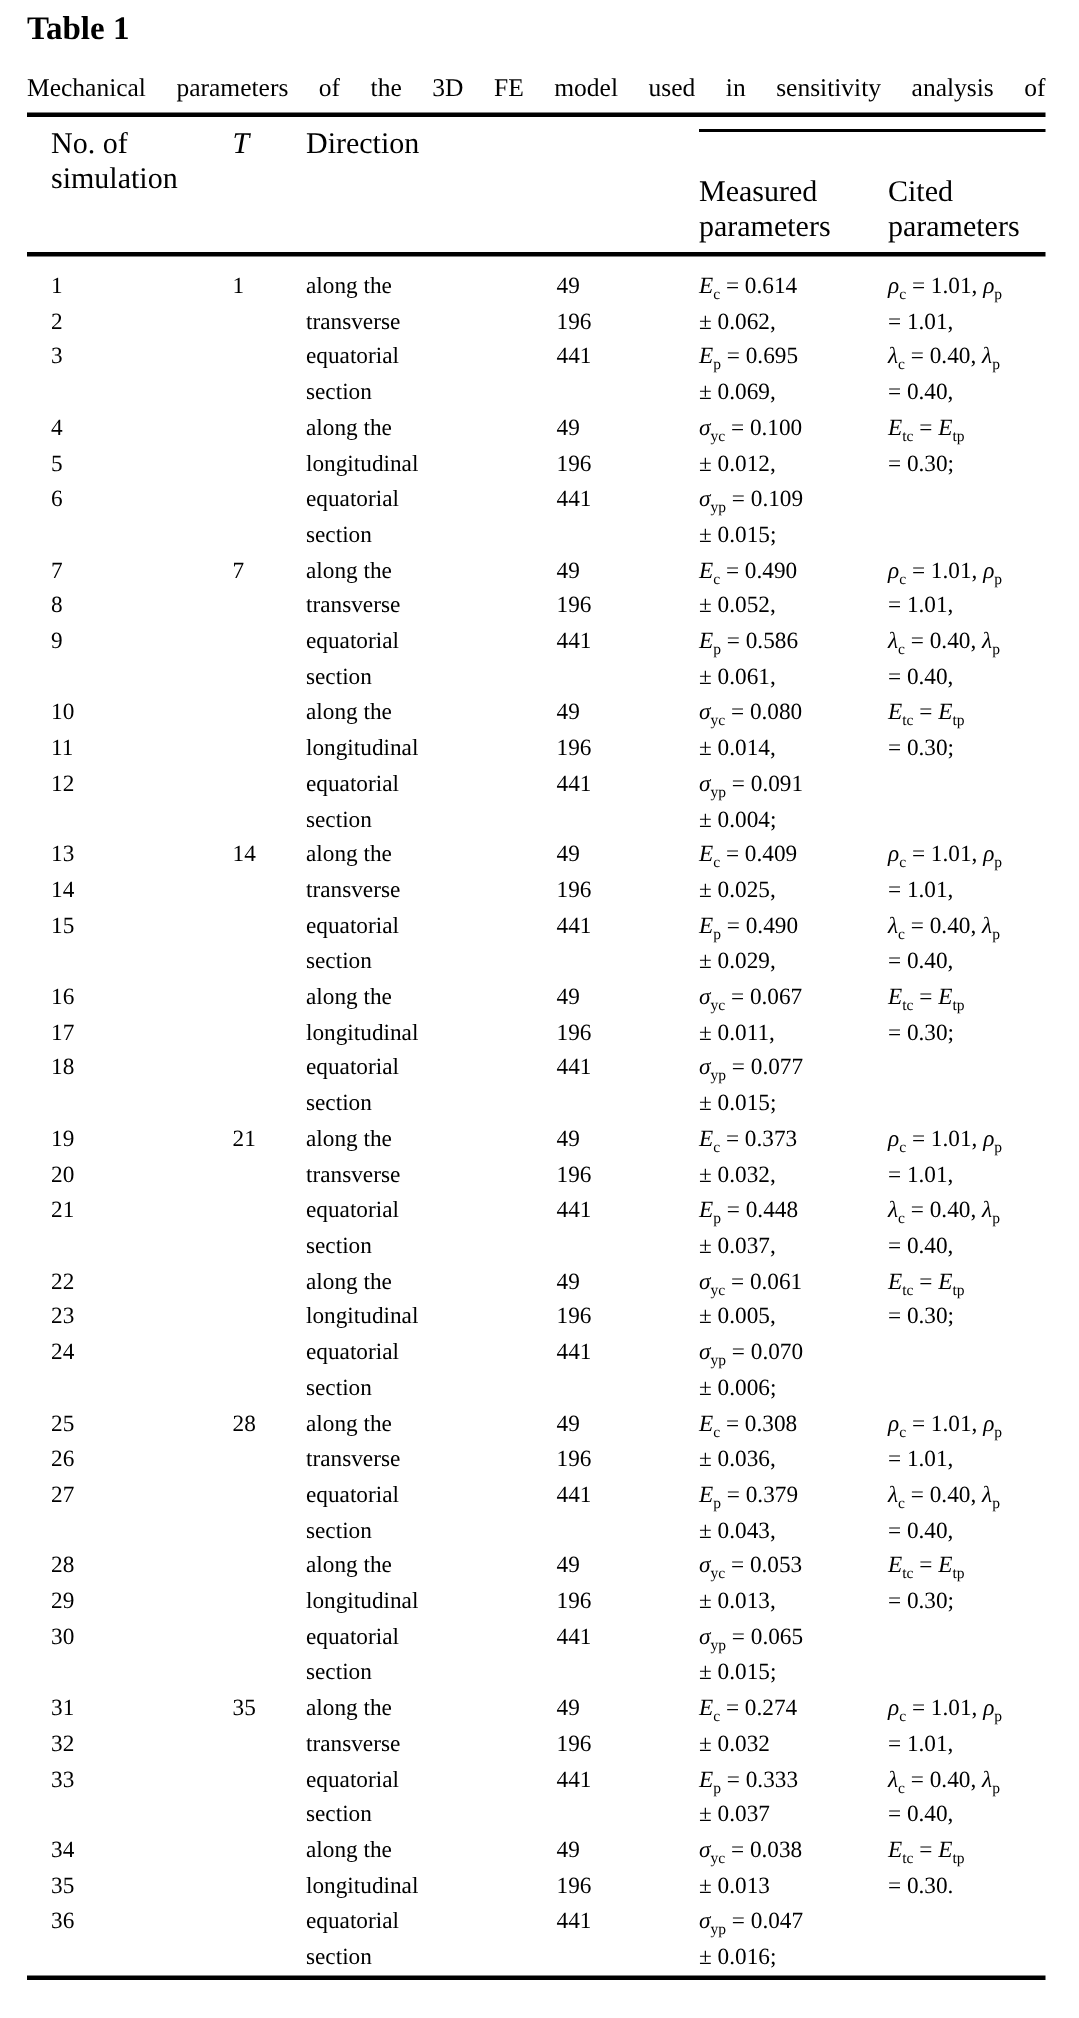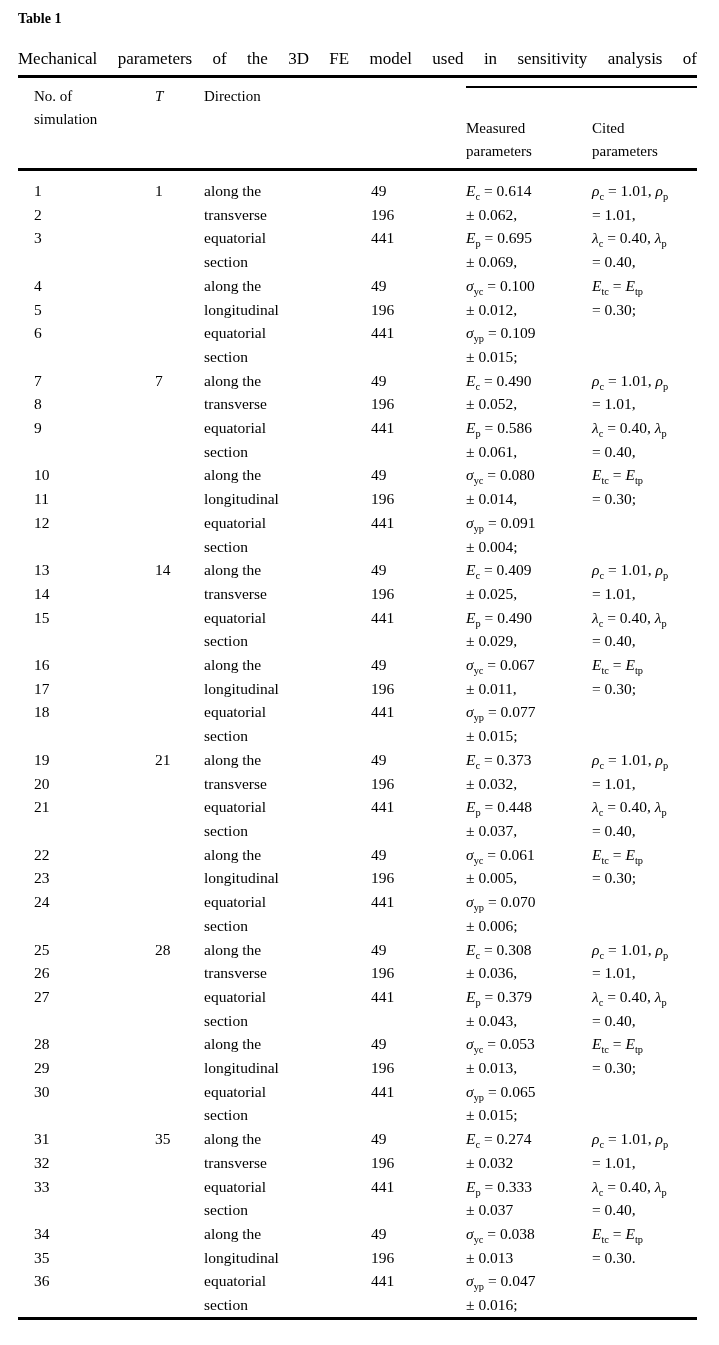--- a/index.html
+++ b/index.html
@@ -8,21 +8,21 @@
     height: 1345px;
     background: #ffffff;
     color: #000000;
     font-family: "Liberation Serif", "DejaVu Serif", serif;
     overflow: hidden;
   }
   .page { padding: 0 22px 0 18px; }
 
   .title {
     padding-top: 9px;
-    font-size: 14px;
+    font-size: 22px;
     font-weight: bold;
     line-height: 20px;
   }
   .caption {
     margin-top: 2px;
     font-size: 17px;
     line-height: 27px;
   }
   .cap-line { display: block; margin-top: 16px; }
   .cap-1 { text-align: justify; text-align-last: justify; }
@@ -30,21 +30,21 @@
   .rule-thick { height: 3px; background: #000; }
   .rule-top { margin-top: 3px; }
   .rule-sub { height: 2px; background: #000; margin-top: 1px; }
 
   .thead {
     display: grid;
     grid-template-columns: 137px 49px 167px 95px 126px 1fr;
     padding-top: 7px;
     min-height: 90px;
     box-sizing: border-box;
-    font-size: 15px;
+    font-size: 20px;
   }
   .thead .cell {
     line-height: 23px;
     white-space: pre-line;
   }
   .col-indent { padding-left: 16px; box-sizing: border-box; }
   .italic { font-style: italic; }
 
   .mech { grid-column: 5 / 7; }
   .mech-title { line-height: 23px; }

